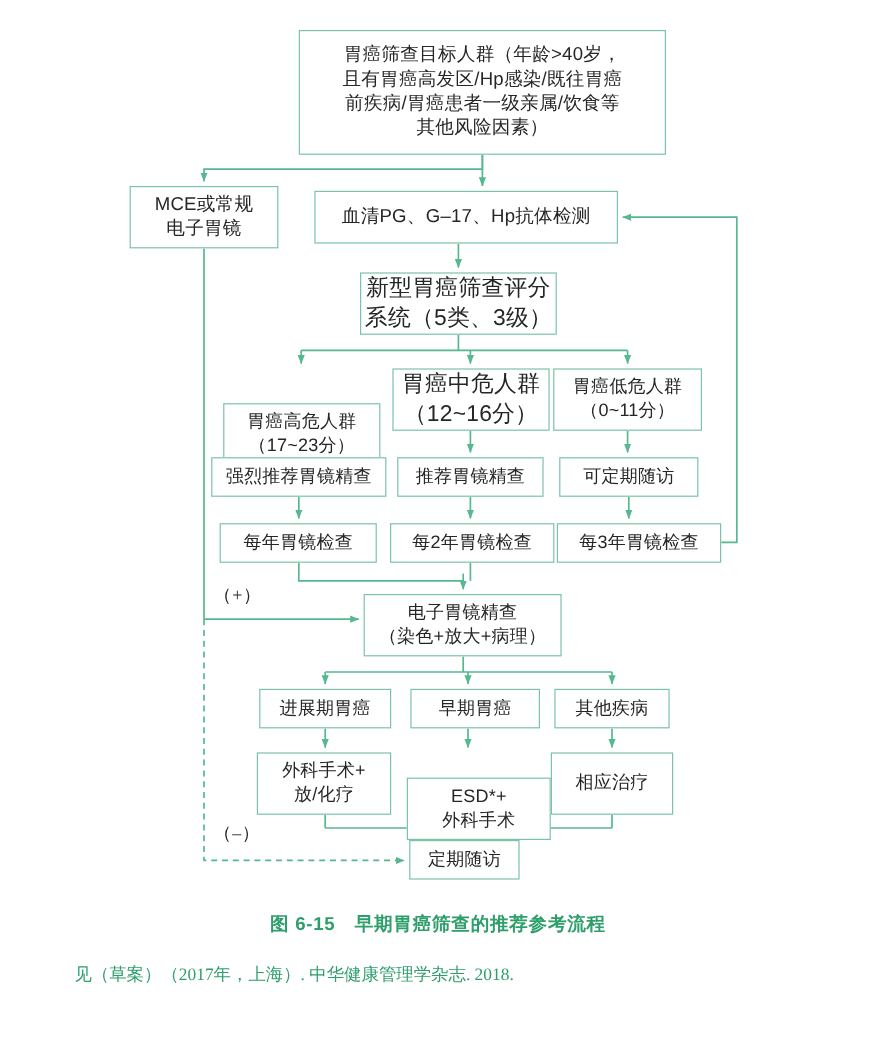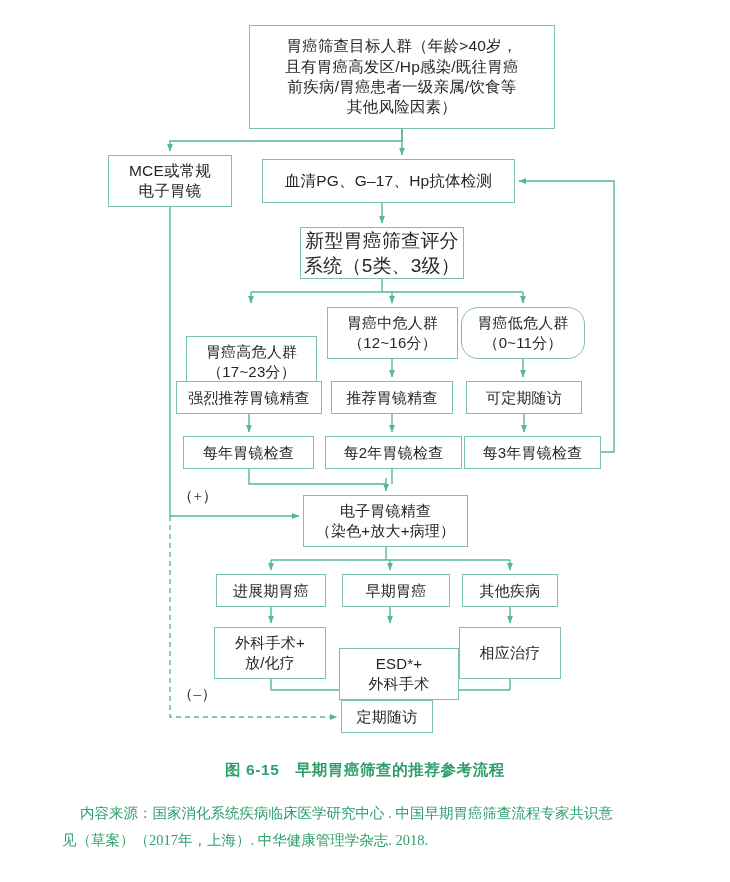--- a/index.html
+++ b/index.html
@@ -143,23 +143,23 @@
 且有胃癌高发区/Hp感染/既往胃癌
 前疾病/胃癌患者一级亲属/饮食等
 其他风险因素）</div>
       <div class="node-box" style="left: 108px; top: 155px; width: 124px; height: 52px; font-size: 15.5px; border-color: rgb(124, 195, 166); color: rgb(38, 38, 38);">MCE或常规
 电子胃镜</div>
       <div class="node-box" style="left: 262px; top: 159px; width: 253px; height: 44px; font-size: 15.5px; border-color: rgb(124, 195, 166); color: rgb(38, 38, 38);">血清PG、G–17、Hp抗体检测</div>
       <div class="node-box" style="left: 300px; top: 227px; width: 164px; height: 52px; font-size: 19px; border-color: rgb(124, 195, 166); color: rgb(38, 38, 38);">新型胃癌筛查评分
 系统（5类、3级）</div>
       <div class="node-box" style="left: 186px; top: 307px; width: 131px; height: 52px; font-size: 15px; border-color: rgb(124, 195, 166); color: rgb(38, 38, 38); margin-top: 29px;">胃癌高危人群
 （17~23分）</div>
-      <div class="node-box" style="left: 327px; top: 307px; width: 131px; height: 52px; font-size: 15px; border-color: rgb(124, 195, 166); color: rgb(38, 38, 38);">胃癌中危人群
+      <div class="node-box" style="left: 327px; top: 307px; width: 131px; height: 52px; font-size: 19px; border-color: rgb(124, 195, 166); color: rgb(38, 38, 38);">胃癌中危人群
 （12~16分）</div>
-      <div class="node-box" style="left: 461px; top: 307px; width: 124px; height: 52px; font-size: 15px; border-color: rgb(124, 195, 166); color: rgb(38, 38, 38); border-radius: 17px;">胃癌低危人群
+      <div class="node-box" style="left: 461px; top: 307px; width: 124px; height: 52px; font-size: 15px; border-color: rgb(124, 195, 166); color: rgb(38, 38, 38);">胃癌低危人群
 （0~11分）</div>
       <div class="node-box" style="left: 176px; top: 381px; width: 146px; height: 33px; font-size: 15px; border-color: rgb(124, 195, 166); color: rgb(38, 38, 38);">强烈推荐胃镜精查</div>
       <div class="node-box" style="left: 331px; top: 381px; width: 122px; height: 33px; font-size: 15px; border-color: rgb(124, 195, 166); color: rgb(38, 38, 38);">推荐胃镜精查</div>
       <div class="node-box" style="left: 466px; top: 381px; width: 116px; height: 33px; font-size: 15px; border-color: rgb(124, 195, 166); color: rgb(38, 38, 38);">可定期随访</div>
       <div class="node-box" style="left: 183px; top: 436px; width: 131px; height: 33px; font-size: 15px; border-color: rgb(124, 195, 166); color: rgb(38, 38, 38);">每年胃镜检查</div>
       <div class="node-box" style="left: 325px; top: 436px; width: 137px; height: 33px; font-size: 15px; border-color: rgb(124, 195, 166); color: rgb(38, 38, 38);">每2年胃镜检查</div>
       <div class="node-box" style="left: 464px; top: 436px; width: 137px; height: 33px; font-size: 15px; border-color: rgb(124, 195, 166); color: rgb(38, 38, 38);">每3年胃镜检查</div>
       <div class="node-box" style="left: 303px; top: 495px; width: 165px; height: 52px; font-size: 15px; border-color: rgb(124, 195, 166); color: rgb(38, 38, 38);">电子胃镜精查
 （染色+放大+病理）</div>
       <div class="node-box" style="left: 216px; top: 574px; width: 110px; height: 33px; font-size: 15px; border-color: rgb(124, 195, 166); color: rgb(38, 38, 38);">进展期胃癌</div>
@@ -173,17 +173,16 @@
       <div class="node-box" style="left: 341px; top: 700px; width: 92px; height: 33px; font-size: 15px; border-color: rgb(124, 195, 166); color: rgb(38, 38, 38);">定期随访</div>
     </div>
   <div id="signs-layer">
       <div class="sign-label" style="left: 178px; top: 487px;">（+）</div>
       <div class="sign-label" style="left: 178px; top: 685px;">（–）</div>
     </div>
 
   <div id="caption">图 6-15　早期胃癌筛查的推荐参考流程</div>
 
   <div id="source-note">
-    <span class="src-line indent">内容来源：国家消化系统疾病临床医学研究中心 . 中国早期胃癌筛查流程专家共识意</span>
     <span class="src-line">见（草案）（2017年，上海）. 中华健康管理学杂志. 2018.</span>
   </div>
 
 </div>
 
 </body></html>

